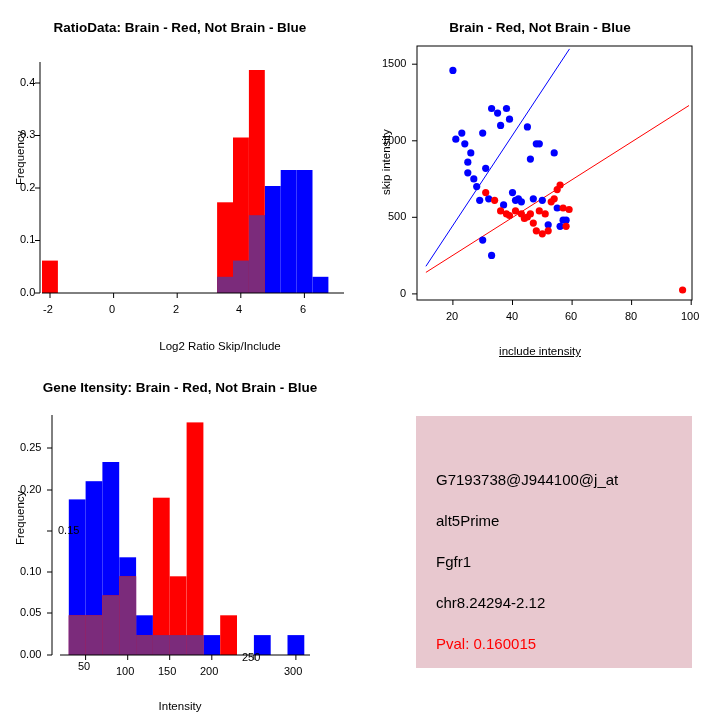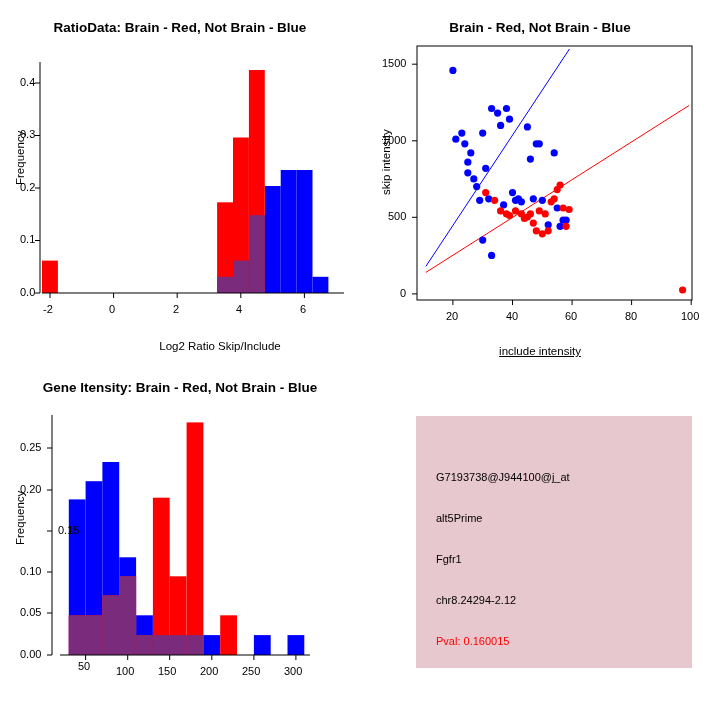--- a/index.html
+++ b/index.html
@@ -5,21 +5,21 @@
   html,body{margin:0;padding:0;}
   body{width:720px;height:720px;background:#ffffff;font-family:"Liberation Sans",sans-serif;}
   #root{position:relative;width:720px;height:720px;}
   .panel{position:absolute;padding-left:32px;}
   .title{font-size:13.5px;font-weight:bold;color:#000;text-align:center;white-space:nowrap;}
   .axlabel{font-size:11.5px;color:#000;text-align:center;white-space:nowrap;}
   .ylabel{font-size:11.5px;color:#000;white-space:nowrap;transform-origin:0 0;}
   .tick{position:absolute;font-size:11px;color:#000;white-space:nowrap;}
   svg{display:block;}
   .infobox{background:#e8c8cf;}
-  .infoline{font-size:11px;color:#000;}
+  .infoline{font-size:15px;color:#000;}
   .infoline.pval{color:#ff0000;}
 </style>
 </head>
 <body>
 
 <div id="root">
 
   <div class="panel" style="left:0;top:0;width:360px;height:360px;">
     <div class="title" style="position:absolute;left:0;top:20px;width:360px;">RatioData: Brain - Red, Not Brain - Blue</div>
     <div class="axlabel" style="position:absolute;left:0;top:340px;width:360px;margin-left:40px;">Log2 Ratio Skip/Include</div>
@@ -173,20 +173,21 @@
     <div class="tick" style="left:265px;top:310px;">80</div>
     <div class="tick" style="left:321px;top:310px;">100</div>
     <div class="tick" style="left:40px;top:287px;">0</div>
     <div class="tick" style="left:28px;top:210px;">500</div>
     <div class="tick" style="left:22px;top:134px;">1000</div>
     <div class="tick" style="left:22px;top:57px;">1500</div>
   </div>
 
   <div class="panel" style="left:0;top:360px;width:360px;height:360px;">
     <div class="title" style="position:absolute;left:0;top:20px;width:360px;">Gene Itensity: Brain - Red, Not Brain - Blue</div>
+    <div class="axlabel" style="position:absolute;left:0;top:340px;width:360px;">Intensity</div>
     <div class="ylabel" style="position:absolute;left:14px;top:185px;transform:rotate(-90deg);">Frequency</div>
     <svg width="360" height="360" style="position:absolute;left:0;top:0;">
 
       <g>
         <rect x="68.8" y="139.4" width="16.8" height="155.6" fill="#0000ff"></rect>
         <rect x="85.6" y="121.2" width="16.8" height="173.8" fill="#0000ff"></rect>
         <rect x="102.4" y="102.0" width="16.8" height="193.0" fill="#0000ff"></rect>
         <rect x="119.3" y="197.3" width="16.8" height="97.7" fill="#0000ff"></rect>
         <rect x="136.1" y="255.3" width="16.8" height="39.7" fill="#0000ff"></rect>
         <rect x="152.9" y="275.1" width="16.8" height="19.9" fill="#0000ff"></rect>
@@ -240,21 +241,21 @@
     <div class="tick" style="left:20px;top:288px;">0.00</div>
     <div class="tick" style="left:20px;top:246px;">0.05</div>
     <div class="tick" style="left:20px;top:205px;">0.10</div>
     <div class="tick" style="left:20px;top:164px;margin-left:38px;">0.15</div>
     <div class="tick" style="left:20px;top:123px;">0.20</div>
     <div class="tick" style="left:20px;top:81px;">0.25</div>
     <div class="tick" style="left:78px;top:300px;">50</div>
     <div class="tick" style="left:116px;top:305px;">100</div>
     <div class="tick" style="left:158px;top:305px;">150</div>
     <div class="tick" style="left:200px;top:305px;text-align:right;">200</div>
-    <div class="tick" style="left:242px;top:305px;text-align:right;">250</div>
+    <div class="tick" style="left:242px;top:291px;text-align:right;">250</div>
     <div class="tick" style="left:284px;top:305px;">300</div>
   </div>
 
   <div class="panel infobox" style="left:416px;top:416px;width:244px;height:252px;">
     <div class="infoline" style="position:absolute;left:20px;top:55px;">G7193738@J944100@j_at</div>
     <div class="infoline" style="position:absolute;left:20px;top:96px;">alt5Prime</div>
     <div class="infoline" style="position:absolute;left:20px;top:137px;">Fgfr1</div>
     <div class="infoline" style="position:absolute;left:20px;top:178px;">chr8.24294-2.12</div>
     <div class="infoline pval" style="position:absolute;left:20px;top:219px;">Pval: 0.160015</div>
   </div>

